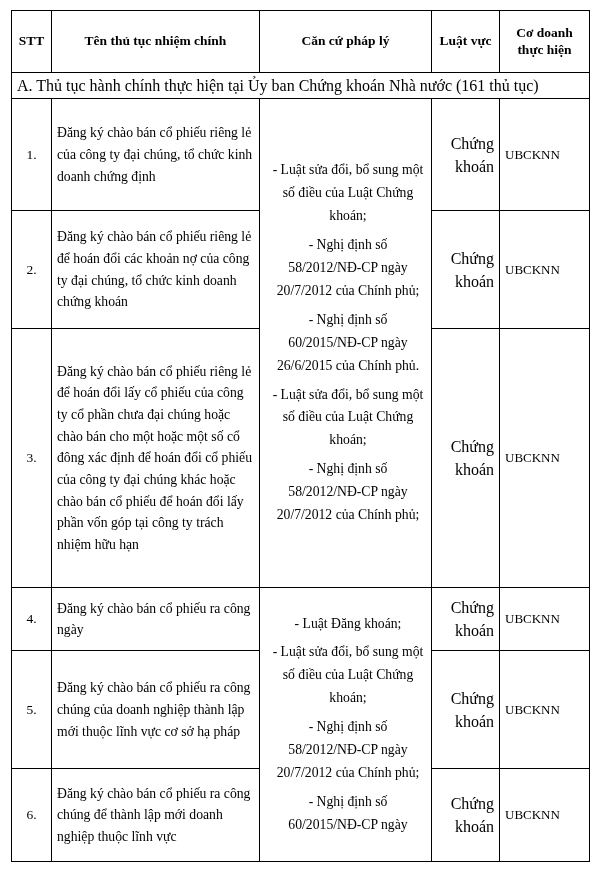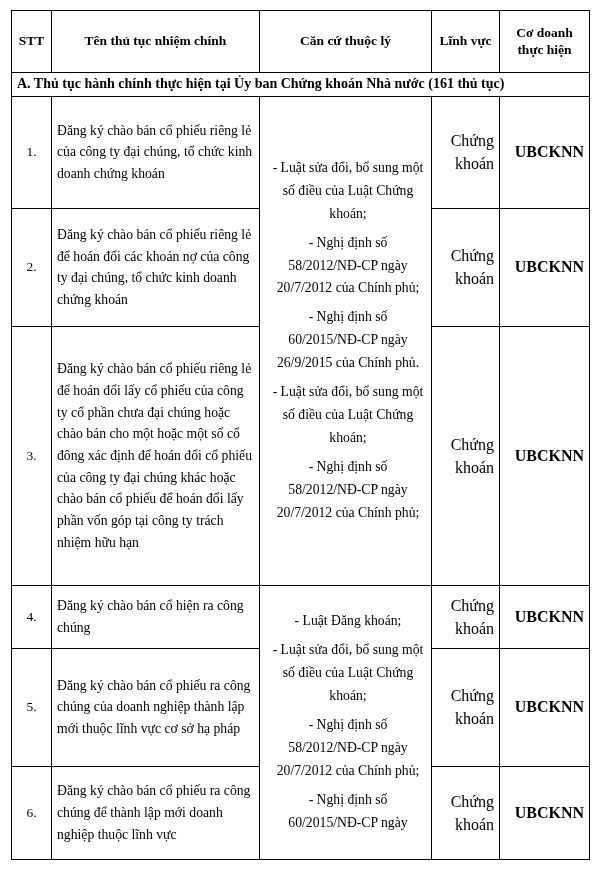--- a/index.html
+++ b/index.html
@@ -51,22 +51,22 @@
     font-weight: bold;
     font-size: 13.5px;
     text-align: center;
     line-height: 1.25;
     height: 62px;
     vertical-align: middle;
   }
 
   
   td.section-row {
-    font-weight: bold;
-    font-size: 14px;
+    font-weight: normal;
+    font-size: 16px;
     text-align: left;
     padding: 8px 6px 8px 8px;
     line-height: 1.2;
     white-space: nowrap;
   }
 
   
   td.cell-stt {
     text-align: center;
     font-size: 13.5px;
@@ -85,24 +85,23 @@
     vertical-align: middle;
     padding: 4px 3px;
   }
   td.cell-field {
     text-align: right;
     font-size: 16px;
     line-height: 1.45;
     vertical-align: middle;
   }
   td.cell-agency {
-    text-align: right;
-    font-size: 16px;
-    vertical-align: middle;
-    font-weight: bold;
+    text-align: left;
+    font-size: 13px;
+    vertical-align: middle;
   }
 
   td.cell-legal .legal-line {
     display: block;
     margin: 0 0 1px 0;
   }
   td.cell-legal .legal-para {
     display: block;
     margin: 0 0 7px 5px;
   }
@@ -129,53 +128,53 @@
       <col class="c-name">
       <col class="c-legal">
       <col class="c-field">
       <col class="c-agency">
     </colgroup>
 
     <thead>
       <tr>
         <th>STT</th>
         <th>Tên thủ tục nhiệm chính</th>
-        <th>Căn cứ thuộc lý</th>
-        <th>Lĩnh vực</th>
+        <th>Căn cứ pháp lý</th>
+        <th>Luật vực</th>
         <th>
           <span>Cơ doanh</span><br>
           <span>thực hiện</span>
         </th>
       </tr>
     </thead>
 
     <tbody>
 
       <tr>
         <td class="section-row" colspan="5">A. Thủ tục hành chính thực hiện tại Ủy ban Chứng khoán Nhà nước (161 thủ tục)</td>
       </tr>
 
       <tr class="r1">
         <td class="cell-stt">1.</td>
-        <td class="cell-name">Đăng ký chào bán cổ phiếu riêng lẻ của công ty đại chúng, tổ chức kinh doanh chứng khoán</td>
+        <td class="cell-name">Đăng ký chào bán cổ phiếu riêng lẻ của công ty đại chúng, tổ chức kinh doanh chứng định</td>
         <td class="cell-legal" rowspan="3">
           <span class="legal-para">
             <span class="legal-line">- Luật sửa đổi, bổ sung một</span>
             <span class="legal-line">số điều của Luật Chứng</span>
             <span class="legal-line">khoán;</span>
           </span>
           <span class="legal-para">
             <span class="legal-line">- Nghị định số</span>
             <span class="legal-line">58/2012/NĐ-CP ngày</span>
             <span class="legal-line">20/7/2012 của Chính phủ;</span>
           </span>
           <span class="legal-para">
             <span class="legal-line">- Nghị định số</span>
             <span class="legal-line">60/2015/NĐ-CP ngày</span>
-            <span class="legal-line">26/9/2015 của Chính phủ.</span>
+            <span class="legal-line">26/6/2015 của Chính phủ.</span>
           </span>
           <span class="legal-para">
             <span class="legal-line">- Luật sửa đổi, bổ sung một</span>
             <span class="legal-line">số điều của Luật Chứng</span>
             <span class="legal-line">khoán;</span>
           </span>
           <span class="legal-para">
             <span class="legal-line">- Nghị định số</span>
             <span class="legal-line">58/2012/NĐ-CP ngày</span>
             <span class="legal-line">20/7/2012 của Chính phủ;</span>
@@ -203,21 +202,21 @@
         <td class="cell-name">Đăng ký chào bán cổ phiếu riêng lẻ để hoán đổi lấy cổ phiếu của công ty cổ phần chưa đại chúng hoặc chào bán cho một hoặc một số cổ đông xác định để hoán đổi cổ phiếu của công ty đại chúng khác hoặc chào bán cổ phiếu để hoán đổi lấy phần vốn góp tại công ty trách nhiệm hữu hạn</td>
         <td class="cell-field">
           <span>Chứng</span><br>
           <span>khoán</span>
         </td>
         <td class="cell-agency">UBCKNN</td>
       </tr>
 
       <tr class="r4">
         <td class="cell-stt">4.</td>
-        <td class="cell-name">Đăng ký chào bán cổ hiện ra công chúng</td>
+        <td class="cell-name">Đăng ký chào bán cổ phiếu ra công ngày</td>
         <td class="cell-legal" rowspan="3">
           <span class="legal-para">
             <span class="legal-line">- Luật Đăng khoán;</span>
           </span>
           <span class="legal-para">
             <span class="legal-line">- Luật sửa đổi, bổ sung một</span>
             <span class="legal-line">số điều của Luật Chứng</span>
             <span class="legal-line">khoán;</span>
           </span>
           <span class="legal-para">

